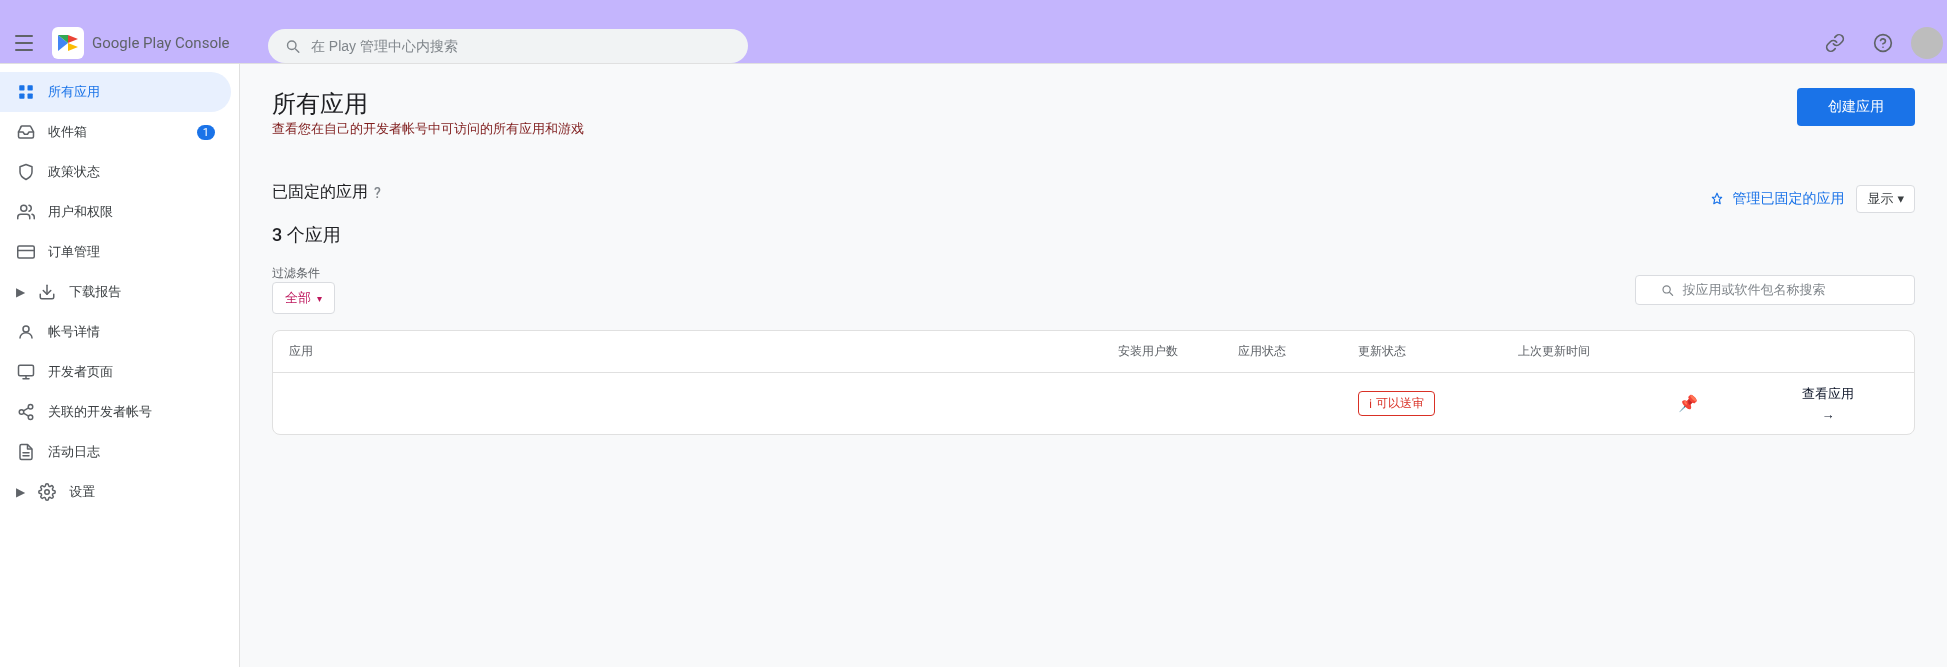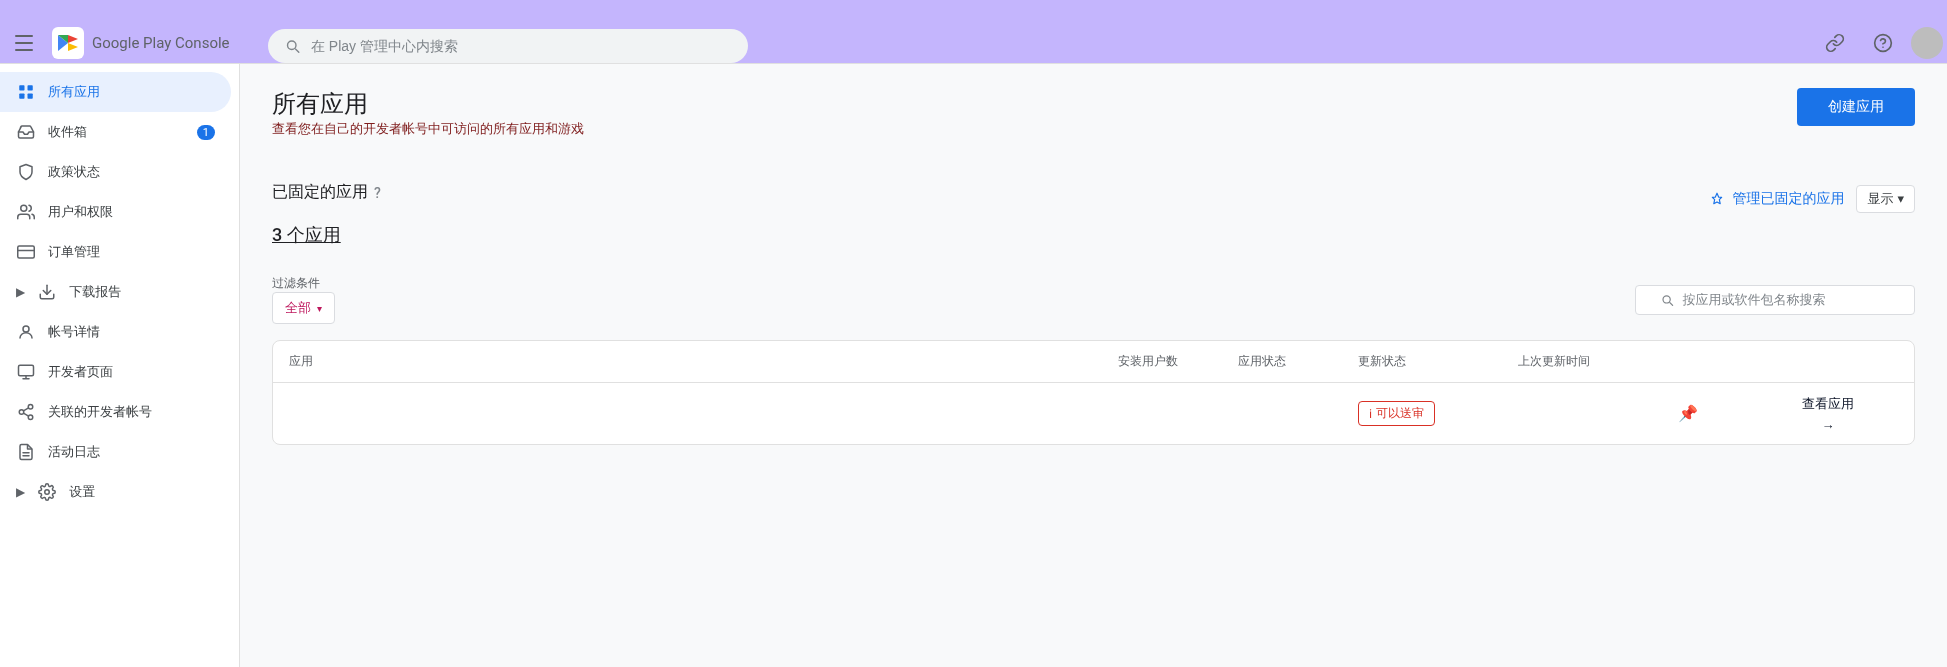--- a/index.html
+++ b/index.html
@@ -58,21 +58,21 @@
       padding: 10px 31px; font-size: 14px; font-weight: 500; cursor: pointer;
     }
 
     .section-title { font-size: 16px; font-weight: 500; color: #202124; display: flex; align-items: center; gap: 6px; margin-bottom: 12px; }
     .section-title .help-icon { font-size: 14px; color: #80868b; cursor: pointer; }
 
     .pinned-header { display: flex; align-items: center; justify-content: space-between; margin-bottom: 8px; }
     .manage-pinned { display: flex; align-items: center; gap: 8px; font-size: 14px; color: #1a73e8; }
     .show-dropdown { display: flex; align-items: center; gap: 4px; font-size: 13px; color: #3c4043; border: 1px solid #dadce0; border-radius: 4px; padding: 4px 10px; cursor: pointer; background: #fff; }
 
-    .app-count { font-size: 18px; font-weight: 500; color: #202124; margin-bottom: 28px; text-decoration: underline; }
+    .app-count { font-size: 18px; font-weight: 500; color: #202124; margin-bottom: 18px; }
 
     .filter-section { display: flex; align-items: center; gap: 16px; margin-bottom: 16px; }
     .filter-label { font-size: 12px; color: #5f6368; }
     .filter-select {
       display: flex; align-items: center; gap: 6px;
       border: 1px solid #dadce0; border-radius: 4px; padding: 6px 12px;
       background: #fff; cursor: pointer; font-size: 13px; color: #be185d;
     }
     .filter-select .arrow { font-size: 10px; }
 

